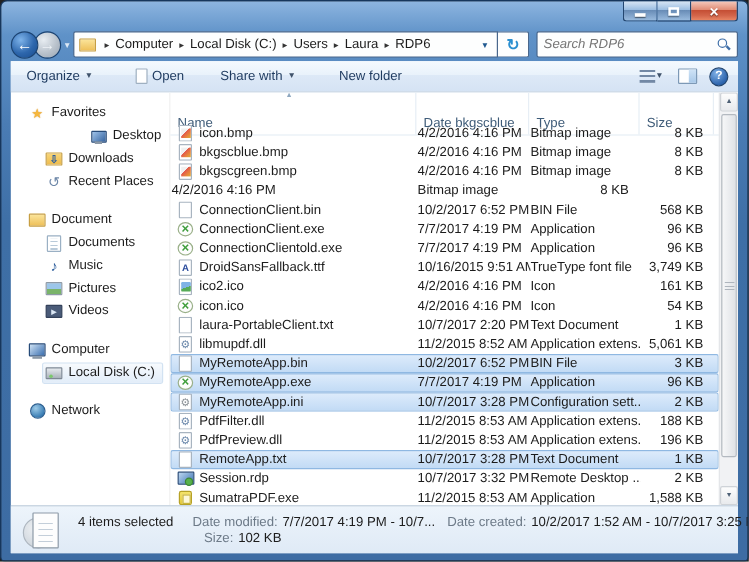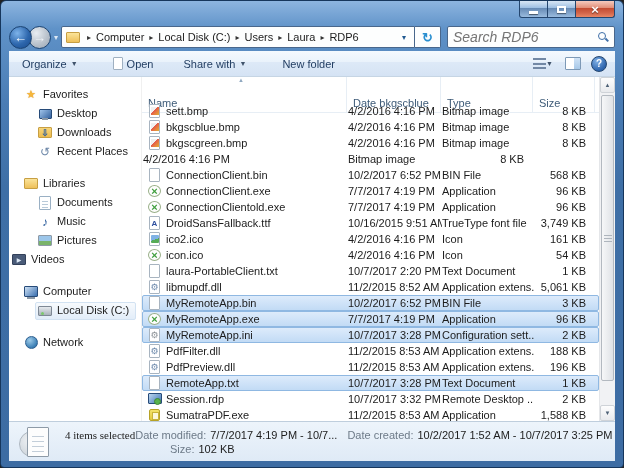--- a/index.html
+++ b/index.html
@@ -33,21 +33,21 @@
   .nav-dd{ color:#dce8f5; font-size:8px; margin:0 3px 0 3px; }
   .addressbar{ display:flex; align-items:center; height:22px; flex:1; margin-right:2px; }
   .addr-box{ display:flex; align-items:center; flex:1; height:22px; background:#fdfefe; border:1px solid #49678c; border-radius:2px 0 0 2px; padding:0 4px; overflow:hidden; }
   .crumb-sep{ color:#333; font-size:8px; padding:0 5px; }
   .crumb-label{ color:#1c1c1c; font-size:11px; white-space:nowrap; cursor:default; }
   .addr-dd{ margin-left:auto; color:#215a91; font-size:8px; padding:0 4px; }
   .refresh-box{ width:26px; height:22px; background:#fdfefe; border:1px solid #49678c; border-left:none; border-radius:0 2px 2px 0;
     display:flex; align-items:center; justify-content:center; color:#2a8fd0; font-size:13px; font-weight:bold; }
   .searchbox{ width:168px; height:22px; margin-left:4px; background:#fdfefe; border:1px solid #49678c; border-radius:2px;
     display:flex; align-items:center; padding:0 5px; }
-  .searchbox input{ border:none; outline:none; flex:1; font-size:14px; font-style:italic; color:#777; width:100%; background:transparent;
+  .searchbox input{ border:none; outline:none; flex:1; font-size:11px; font-style:italic; color:#777; width:100%; background:transparent;
     font-family:"Liberation Sans", sans-serif; }
   .mag{ position:relative; width:12px; height:12px; flex:none; }
   .mag::before{ content:""; position:absolute; left:1px; top:1px; width:6px; height:6px; border:1.5px solid #3f6fa8; border-radius:50%; }
   .mag::after{ content:""; position:absolute; left:8px; top:8px; width:4px; height:1.5px; background:#3f6fa8; transform:rotate(45deg); }
 
   
   .client{ position:absolute; top:50px; left:8px; right:8px; bottom:6px; background:#fff; }
 
   
   .toolbar{ position:absolute; top:0; left:0; right:0; height:26px; display:flex; align-items:center;
@@ -139,21 +139,21 @@
   
   .statusbar{ position:absolute; left:0; right:0; bottom:0; height:40px; background:linear-gradient(180deg,#edf4fb,#dfeaf6);
     border-top:1px solid #bfcedd; display:flex; align-items:center; padding-left:10px; }
   .status-icon{ width:34px; height:34px; position:relative; flex:none; margin-right:12px; }
   .status-icon::before{ content:""; position:absolute; left:0; top:6px; width:24px; height:24px; border-radius:50%;
     background:radial-gradient(circle at 40% 35%,#eef1f4,#c4ccd4); border:1px solid #aeb7c0; }
   .status-icon::after{ content:""; position:absolute; left:8px; top:2px; width:20px; height:28px; background:#fdfdfd; border:1px solid #8d9aa7; border-radius:1px;
     background-image:repeating-linear-gradient(180deg,transparent 0 4px,#c3ced9 4px 5px); background-size:12px 22px; background-position:4px 4px; background-repeat:no-repeat; }
   .status-text{ display:flex; flex-direction:column; font-size:11px; }
   .status-line1{ display:flex; align-items:baseline; white-space:nowrap; }
-  .sel-count{ color:#1c1c1c; margin-right:0;font-family:Liberation Serif, serif; }
+  .sel-count{ color:#1c1c1c; margin-right:16px; }
   .slabel{ color:#6d7a88; margin-right:4px; }
   .sval{ color:#1c1c1c; margin-right:10px; }
   .status-line2{ margin-left:105px; margin-top:2px; display:flex; align-items:baseline; }
 </style>
 </head>
 <body>
 
 <div class="window">
 
   <div class="titlebar">
@@ -235,63 +235,63 @@
     </div>
 
     <div class="main">
       <div class="sidebar" id="sidebar">
           <div class="side-item" style="padding-left: 12px;">
     <span class="side-label-wrap">
       <span class="sico sico-star"></span>
       <span class="side-label">Favorites</span>
     </span>
   </div>
-          <div class="side-item" style="padding-left: 26px;">
+          <div class="side-item" style="padding-left: 26px; margin-left: 37px;">
     <span class="side-label-wrap">
       <span class="sico sico-desktop"></span>
       <span class="side-label">Desktop</span>
     </span>
   </div>
           <div class="side-item" style="padding-left: 26px;">
     <span class="side-label-wrap">
       <span class="sico sico-downloads"></span>
       <span class="side-label">Downloads</span>
     </span>
   </div>
           <div class="side-item" style="padding-left: 26px;">
     <span class="side-label-wrap">
       <span class="sico sico-recent"></span>
       <span class="side-label">Recent Places</span>
     </span>
   </div>
           <div class="side-item gap" style="padding-left: 12px;">
     <span class="side-label-wrap">
       <span class="sico sico-folder"></span>
-      <span class="side-label">Libraries</span>
+      <span class="side-label">Document</span>
     </span>
   </div>
           <div class="side-item" style="padding-left: 26px;">
     <span class="side-label-wrap">
       <span class="sico sico-doc"></span>
       <span class="side-label">Documents</span>
     </span>
   </div>
           <div class="side-item" style="padding-left: 26px;">
     <span class="side-label-wrap">
       <span class="sico sico-music"></span>
       <span class="side-label">Music</span>
     </span>
   </div>
           <div class="side-item" style="padding-left: 26px;">
     <span class="side-label-wrap">
       <span class="sico sico-pictures"></span>
       <span class="side-label">Pictures</span>
     </span>
   </div>
-          <div class="side-item" style="">
+          <div class="side-item" style="padding-left: 26px;">
     <span class="side-label-wrap">
       <span class="sico sico-videos"></span>
       <span class="side-label">Videos</span>
     </span>
   </div>
           <div class="side-item gap" style="padding-left: 12px;">
     <span class="side-label-wrap">
       <span class="sico sico-computer"></span>
       <span class="side-label">Computer</span>
     </span>
@@ -323,21 +323,21 @@
               <span>Type</span>
             </div>
           <div class="hcell">
               <span>Size</span>
             </div>
         </div>
         <div class="rows" id="rows">
             <div class="frow">
     <div class="cell-name">
       <span class="fico fico-bmp"></span>
-      <span class="fname">sett.bmp</span>
+      <span class="fname">icon.bmp</span>
     </div>
     <div class="cell">4/2/2016 4:16 PM</div>
     <div class="cell">Bitmap image</div>
     <div class="cell cell-size">8 KB</div>
   </div>
             <div class="frow">
     <div class="cell-name">
       <span class="fico fico-bmp"></span>
       <span class="fname">bkgscblue.bmp</span>
     </div>

